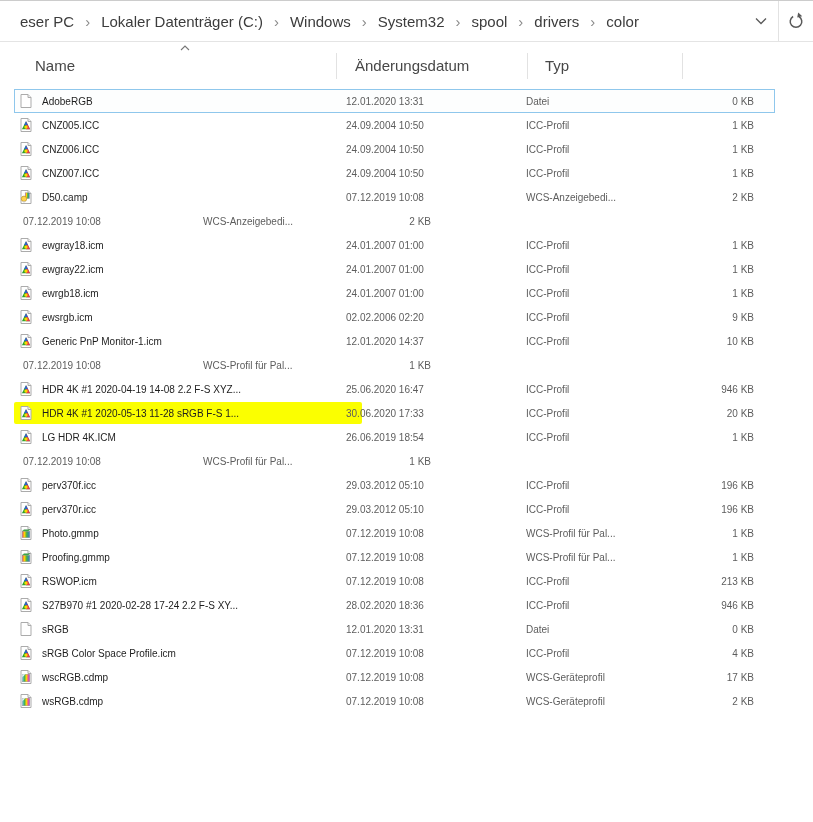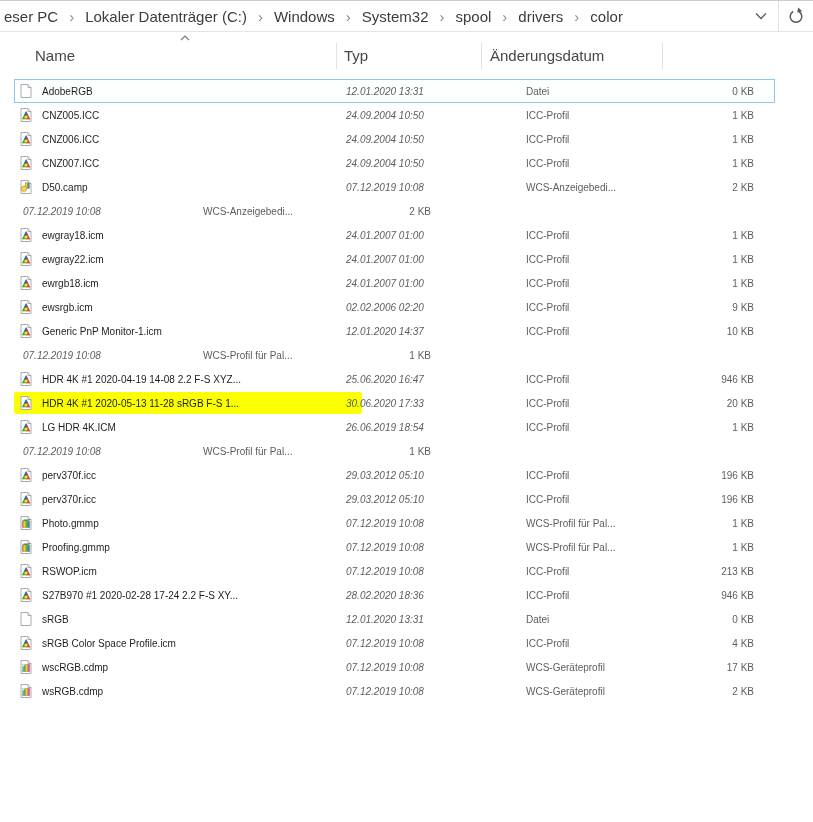--- a/index.html
+++ b/index.html
@@ -1,58 +1,58 @@
 <!DOCTYPE html>
 <html><head>
 <meta charset="utf-8">
 <style>
   * { box-sizing: border-box; margin: 0; padding: 0; }
   html,body { width: 813px; height: 822px; background: #ffffff; overflow: hidden;
     font-family: "Liberation Sans", sans-serif; }
 
   
-  .address-bar { position: relative; height: 32px; width: 813px;
+  .address-bar { position: relative; height: 42px; width: 813px;
     border-top: 1px solid #cccccc; border-bottom: 1px solid #e4e4e4;
-    display: flex; align-items: center; background: #fff; }
+    display: flex; align-items: center; background: #fff; padding-left: 16px; }
   .breadcrumb { display: flex; align-items: center; padding-left: 2px;
     font-size: 15px; color: #3c3c3c; white-space: nowrap; }
   .crumb { padding: 2px 2px; cursor: default; }
   .crumb-sep { color: #8a8a8a; font-size: 15px; margin: 0 9px; }
   .addr-controls { position: absolute; right: 0; top: 0; height: 100%;
     display: flex; align-items: center; }
   .addr-chevron { width: 34px; height: 100%; display: flex; align-items: center;
     justify-content: center; }
   .addr-divider { width: 1px; height: 100%; background: #e2e2e2; }
   .addr-refresh { width: 34px; height: 100%; display: flex; align-items: center;
     justify-content: center; }
 
   
   .list-header { position: relative; margin-left: 14px; width: 756px; height: 47px;
-    display: flex; align-items: flex-end; font-size: 15px; color: #474747; }
+    display: flex; align-items: flex-end; font-size: 15px; color: #474747; gap: 10px; }
   .hcell { position: relative; height: 100%; display: flex; align-items: center; }
   .hcell::after { content: ""; position: absolute; right: 0; top: 11px; height: 26px;
     width: 1px; background: #e2e2e2; }
   .hcell.h-name  { width: 323px; padding-left: 21px; }
   .hcell.h-date  { width: 181px; padding-left: 8px; }
   .hcell.h-type  { width: 145px; padding-left: 7px; }
   .hcell.h-size  { width: 107px; padding-left: 9px; }
   .sort-caret { position: absolute; left: 166px; top: 3px; }
 
   
   .file-list { width: 813px; }
   .row { position: relative; margin-left: 14px; width: 761px; height: 24px;
     display: flex; align-items: center; font-size: 10px;
     border: 1px solid transparent; }
   .row.selected { border-color: #8fc7ec; background: #fdfefe; }
   .cell { white-space: nowrap; overflow: hidden; position: relative; z-index: 1; }
   .name-cell { width: 323px; display: flex; align-items: center; padding-left: 3px;
     color: #1e1e1e; }
   .icon { width: 16px; height: 16px; flex: 0 0 16px; margin-right: 8px;
     display: inline-flex; }
-  .date-cell { width: 181px; padding-left: 8px; color: #5d5d5d; font-style: italic; }
+  .date-cell { width: 181px; padding-left: 8px; color: #5d5d5d; }
   .type-cell { width: 145px; padding-left: 7px; color: #5d5d5d; }
   .size-cell { width: 107px; padding-right: 17px; text-align: right; color: #5d5d5d; }
   .hl-marker { display: none; }
   .row.highlighted .hl-marker { display: block; position: absolute; left: -1px;
     top: 0; bottom: 0; width: 348px; background: #fbff00; z-index: 0;
     border-radius: 2px; }
   .defs-hidden { position: absolute; width: 0; height: 0; overflow: hidden; }
 </style>
 </head>
 <body>
@@ -146,25 +146,25 @@
   </div>
 </div>
 
 <div class="list-header">
   <svg class="sort-caret" width="10" height="6">
       <use href="#icon-sort-up"></use>
     </svg>
   <div class="hcell h-name">
       <span>Name</span>
     </div>
+  <div class="hcell h-date">
+      <span>Änderungsdatum</span>
+    </div>
   <div class="hcell h-type">
       <span>Typ</span>
-    </div>
-  <div class="hcell h-date">
-      <span>Änderungsdatum</span>
     </div>
 </div>
 
 <div class="file-list">
     <div class="row selected">
 
     <div class="cell name-cell">
       <span class="icon">
         <svg width="16" height="16">
             <use href="#icon-file"></use>

